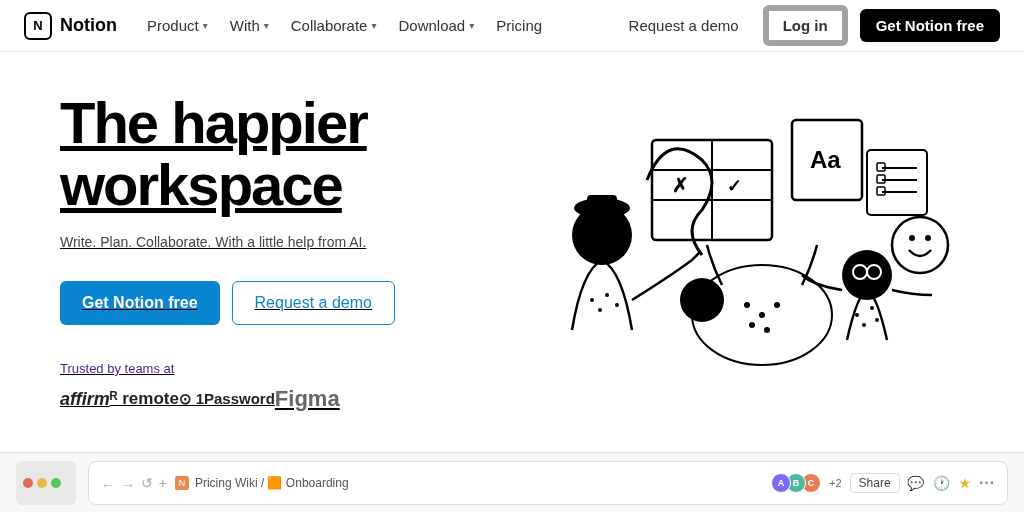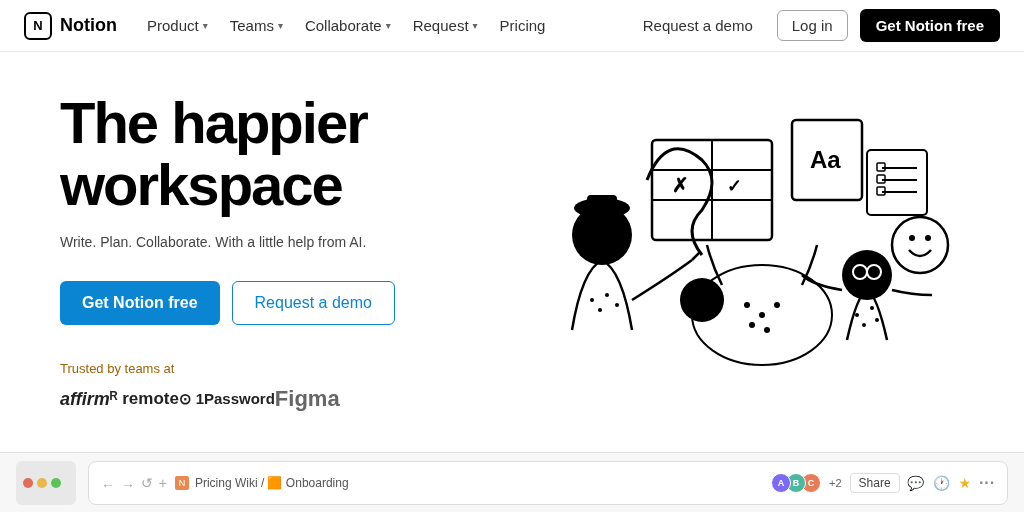--- a/index.html
+++ b/index.html
@@ -69,41 +69,43 @@
       border-radius: 6px;
       border: none;
       background: none;
     }
     .btn-outline {
       font-size: 15px;
       color: #333;
       padding: 6px 14px;
       cursor: pointer;
       border-radius: 6px;
-      border: 1px solid #a3a3a3;
+      border: 6px solid #a3a3a3;
       background: #fff;
+      font-weight: bold;
     }
     .btn-primary {
       font-size: 15px;
       color: #fff;
       padding: 8px 16px;
       cursor: pointer;
       border-radius: 6px;
       border: none;
       background: #000;
       font-weight: 600;
     }
 
     
     .hero {
       display: flex;
       padding: 36px 60px 20px 60px;
       position: relative;
       height: calc(512px - 52px - 60px);
       overflow: hidden;
+      text-decoration: underline;
     }
     .hero-left {
       flex: 1;
       max-width: 420px;
       padding-top: 4px;
     }
     .hero-title {
       font-size: 58px;
       font-weight: 800;
       line-height: 1.07;
@@ -140,21 +142,21 @@
       border-radius: 6px;
       font-size: 16px;
       font-weight: 500;
       cursor: pointer;
     }
     .trusted-section {
       margin-top: 4px;
     }
     .trusted-label {
       font-size: 13px;
-      color: #a16207;
+      color: #4c1d95;
       margin-bottom: 10px;
     }
     .trusted-logos {
       display: flex;
       align-items: center;
       flex-wrap: wrap;
     }
     .logo-text {
       font-size: 20px;
       color: #222;
@@ -290,29 +292,29 @@
   <a class="navbar-logo">
     <div class="notion-icon">N</div>
     <span>Notion</span>
   </a>
   <div class="navbar-nav">
     <div class="nav-item">
       <span>Product</span>
       <span class="nav-chevron">▾</span>
     </div>
     <div class="nav-item">
-      <span>Teams</span>
+      <span>With</span>
       <span class="nav-chevron">▾</span>
     </div>
     <div class="nav-item">
       <span>Collaborate</span>
       <span class="nav-chevron">▾</span>
     </div>
     <div class="nav-item">
-      <span>Request</span>
+      <span>Download</span>
       <span class="nav-chevron">▾</span>
     </div>
     <div class="nav-item">
       <span>Pricing</span>
     </div>
   </div>
   <div class="navbar-actions">
     <button class="btn-text">Request a demo</button>
     <button class="btn-outline">Log in</button>
     <button class="btn-primary">Get Notion free</button>

